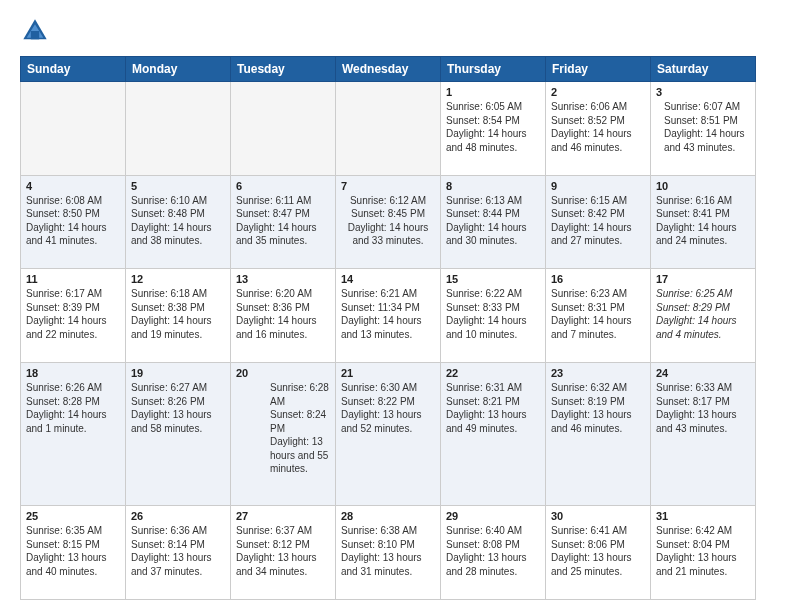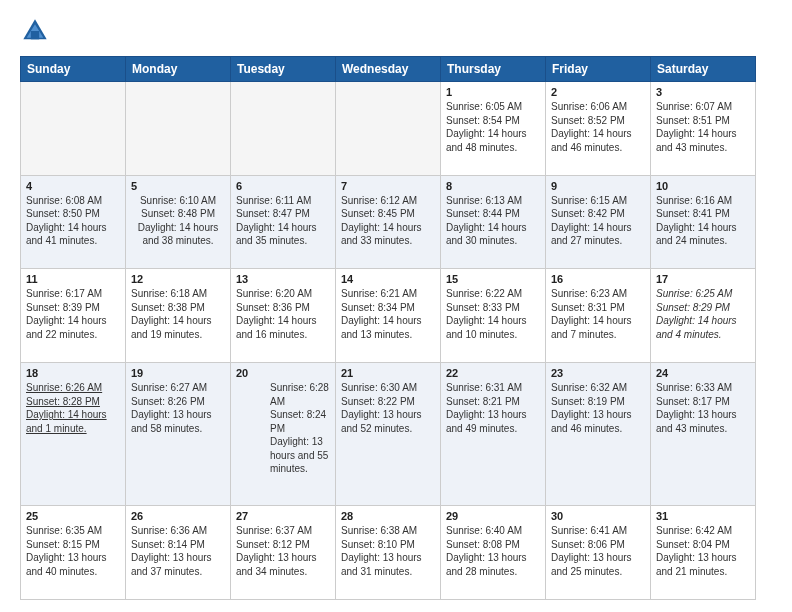--- a/index.html
+++ b/index.html
@@ -153,47 +153,47 @@
 Daylight: 14 hours and 48 minutes.</div>
           </td>
           <td>
             <span class="day-num">2</span>
             <div class="day-info" style="white-space: pre-line;">Sunrise: 6:06 AM
 Sunset: 8:52 PM
 Daylight: 14 hours and 46 minutes.</div>
           </td>
           <td>
             <span class="day-num">3</span>
-            <div class="day-info" style="white-space: pre-line;">Sunrise: 6:07 AM
+            <div class="day-info" style="white-space: pre-line; margin-left: 8px;">Sunrise: 6:07 AM
 Sunset: 8:51 PM
 Daylight: 14 hours and 43 minutes.</div>
           </td>
         </tr>
         <tr class="row-alt">
           <td>
             <span class="day-num">4</span>
             <div class="day-info" style="white-space: pre-line;">Sunrise: 6:08 AM
 Sunset: 8:50 PM
 Daylight: 14 hours and 41 minutes.</div>
           </td>
           <td>
             <span class="day-num">5</span>
-            <div class="day-info" style="white-space: pre-line; text-align: center;">Sunrise: 6:10 AM
+            <div class="day-info" style="white-space: pre-line;">Sunrise: 6:10 AM
 Sunset: 8:48 PM
 Daylight: 14 hours and 38 minutes.</div>
           </td>
           <td>
             <span class="day-num">6</span>
             <div class="day-info" style="white-space: pre-line;">Sunrise: 6:11 AM
 Sunset: 8:47 PM
 Daylight: 14 hours and 35 minutes.</div>
           </td>
           <td>
             <span class="day-num">7</span>
-            <div class="day-info" style="white-space: pre-line;">Sunrise: 6:12 AM
+            <div class="day-info" style="white-space: pre-line; text-align: center;">Sunrise: 6:12 AM
 Sunset: 8:45 PM
 Daylight: 14 hours and 33 minutes.</div>
           </td>
           <td>
             <span class="day-num">8</span>
             <div class="day-info" style="white-space: pre-line;">Sunrise: 6:13 AM
 Sunset: 8:44 PM
 Daylight: 14 hours and 30 minutes.</div>
           </td>
           <td>
@@ -224,21 +224,21 @@
           </td>
           <td>
             <span class="day-num">13</span>
             <div class="day-info" style="white-space: pre-line;">Sunrise: 6:20 AM
 Sunset: 8:36 PM
 Daylight: 14 hours and 16 minutes.</div>
           </td>
           <td>
             <span class="day-num">14</span>
             <div class="day-info" style="white-space: pre-line;">Sunrise: 6:21 AM
-Sunset: 8:34 PM
+Sunset: 11:34 PM
 Daylight: 14 hours and 13 minutes.</div>
           </td>
           <td>
             <span class="day-num">15</span>
             <div class="day-info" style="white-space: pre-line;">Sunrise: 6:22 AM
 Sunset: 8:33 PM
 Daylight: 14 hours and 10 minutes.</div>
           </td>
           <td>
             <span class="day-num">16</span>
@@ -249,21 +249,21 @@
           <td>
             <span class="day-num">17</span>
             <div class="day-info" style="white-space: pre-line; font-style: italic;">Sunrise: 6:25 AM
 Sunset: 8:29 PM
 Daylight: 14 hours and 4 minutes.</div>
           </td>
         </tr>
         <tr class="row-alt">
           <td>
             <span class="day-num">18</span>
-            <div class="day-info" style="white-space: pre-line; text-decoration: underline;">Sunrise: 6:26 AM
+            <div class="day-info" style="white-space: pre-line;">Sunrise: 6:26 AM
 Sunset: 8:28 PM
 Daylight: 14 hours and 1 minute.</div>
           </td>
           <td>
             <span class="day-num">19</span>
             <div class="day-info" style="white-space: pre-line;">Sunrise: 6:27 AM
 Sunset: 8:26 PM
 Daylight: 13 hours and 58 minutes.</div>
           </td>
           <td>

